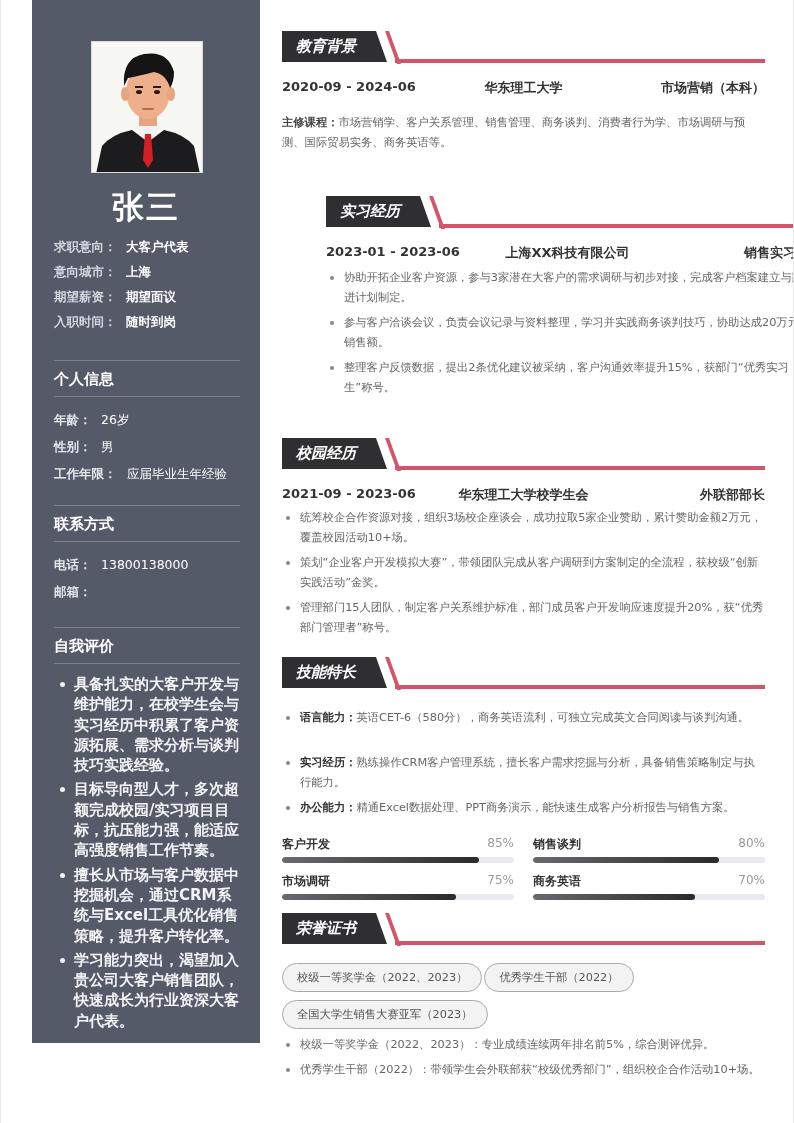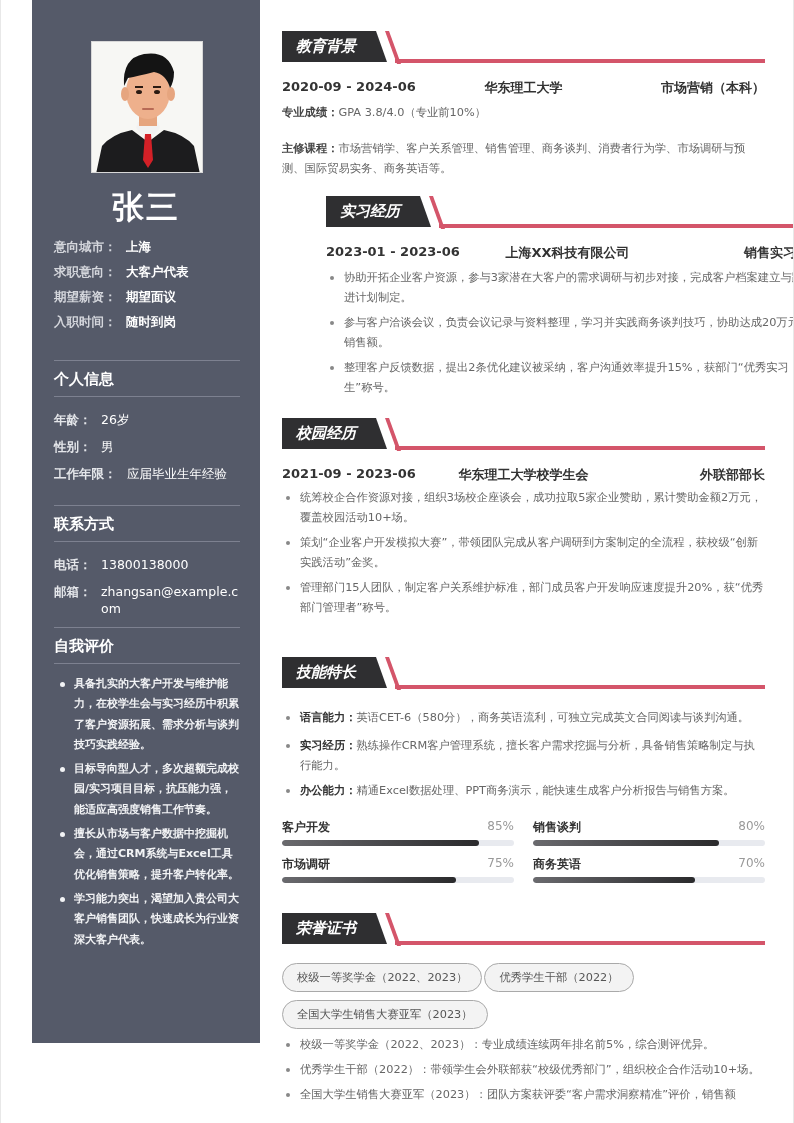--- a/index.html
+++ b/index.html
@@ -12,21 +12,21 @@
   .intent { position: absolute; left: 22px; top: 236px; width: 186px; }
   .intent .row { display: flex; font-size: 12.5px; font-weight: bold; height: 25px; line-height: 22px; }
   .intent .k { color: #d4d6dc; width: 72px; }
   .intent .v { color: #ffffff; }
   .sb-section { position: absolute; left: 22px; width: 186px; }
   .sb-title { border-top: 1px solid #7d8190; border-bottom: 1px solid #7d8190; font-size: 15px; font-weight: bold; color: #fff; height: 37px; line-height: 36px; }
   .kv { display: flex; font-size: 12.5px; margin-top: 10px; line-height: 17px; }
   .kv .k { font-weight: bold; color: #e4e6ea; white-space: nowrap; }
   .kv .v { color: #ffffff; word-break: break-all; }
   .eval-list { list-style: none; margin-top: 10px; padding-left: 0; }
-  .eval-list li { position: relative; padding-left: 20px; font-size: 11px; line-height: 20.3px; font-weight: bold; color: #f2f3f5; margin-bottom: 4px; }
+  .eval-list li { position: relative; padding-left: 20px; font-size: 15px; line-height: 20.3px; font-weight: bold; color: #f2f3f5; margin-bottom: 4px; }
   .eval-list li::before { content: ""; position: absolute; left: 6px; top: 8px; width: 5px; height: 5px; border-radius: 50%; background: #f2f3f5; }
 
   .main { position: absolute; left: 281px; top: 0; width: 483px; }
   .sec { position: absolute; left: 0; width: 483px; }
   .sec-head { position: relative; height: 32px; }
   .sec-head .label { position: absolute; left: 0; top: 0; height: 31px; padding: 0 0 0 14px; width: 105px; background: #2f2f31; color: #fff; font-size: 15px; font-weight: bold; line-height: 30px; clip-path: polygon(0 0, 94px 0, 105px 100%, 0 100%); font-style: italic; }
   .sec-head .slash { position: absolute; left: 103px; top: 0; width: 4px; height: 33px; background: #d4556a; transform: skewX(20deg); transform-origin: top left; }
   .sec-head .line { position: absolute; left: 113px; right: 0; top: 28px; height: 4px; background: #d4556a; }
   .row3 { display: flex; justify-content: space-between; font-size: 13px; font-weight: bold; color: #333; margin-top: 16px; height: 18px; }
   .row3 .c { text-align: center; flex: 1; }
@@ -68,26 +68,26 @@
         <rect x="61" y="44" width="8" height="2" fill="#2a1a12"></rect>
         <ellipse cx="47" cy="50" rx="3" ry="2" fill="#2a1a12"></ellipse>
         <ellipse cx="65" cy="50" rx="3" ry="2" fill="#2a1a12"></ellipse>
         <rect x="50" y="66" width="12" height="2" rx="1" fill="#b86a55"></rect>
       </svg>
     </div>
     <div class="name">张三</div>
 
     <div class="intent">
       <div class="row">
+          <span class="k">求职意向：</span>
+          <span class="v">大客户代表</span>
+        </div>
+      <div class="row">
           <span class="k">意向城市：</span>
           <span class="v">上海</span>
-        </div>
-      <div class="row">
-          <span class="k">求职意向：</span>
-          <span class="v">大客户代表</span>
         </div>
       <div class="row">
           <span class="k">期望薪资：</span>
           <span class="v">期望面议</span>
         </div>
       <div class="row">
           <span class="k">入职时间：</span>
           <span class="v">随时到岗</span>
         </div>
     </div>
@@ -109,21 +109,20 @@
     </div>
 
     <div class="sb-section" style="top:505px;">
       <div class="sb-title">联系方式</div>
       <div class="kv" style="margin-top:14px;">
           <span class="k" style="width:47px;">电话：</span>
           <span class="v">13800138000</span>
         </div>
       <div class="kv">
           <span class="k" style="width:47px;">邮箱：</span>
-          <span class="v" style="width:139px;">zhangsan@example.com</span>
         </div>
     </div>
 
     <div class="sb-section" style="top:627px;">
       <div class="sb-title">自我评价</div>
       <ul class="eval-list">
         <li>具备扎实的大客户开发与维护能力，在校学生会与实习经历中积累了客户资源拓展、需求分析与谈判技巧实践经验。</li>
         <li>目标导向型人才，多次超额完成校园/实习项目目标，抗压能力强，能适应高强度销售工作节奏。</li>
         <li>擅长从市场与客户数据中挖掘机会，通过CRM系统与Excel工具优化销售策略，提升客户转化率。</li>
         <li>学习能力突出，渴望加入贵公司大客户销售团队，快速成长为行业资深大客户代表。</li>
@@ -137,21 +136,20 @@
       <div class="sec-head">
         <div class="label">教育背景</div>
         <div class="slash"></div>
         <div class="line"></div>
       </div>
       <div class="row3">
         <span class="l">2020-09 - 2024-06</span>
         <span class="c">华东理工大学</span>
         <span class="r">市场营销（本科）</span>
       </div>
-      <div class="para"><b>专业成绩：</b><span>GPA 3.8/4.0（专业前10%）</span></div>
       <div class="para" style="margin-top:16px;"><b>主修课程：</b><span>市场营销学、客户关系管理、销售管理、商务谈判、消费者行为学、市场调研与预测、国际贸易实务、商务英语等。</span></div>
     </section>
 
     <section class="sec" style="top:196px;margin-left:44px;">
       <div class="sec-head">
         <div class="label">实习经历</div>
         <div class="slash"></div>
         <div class="line"></div>
       </div>
       <div class="row3">
@@ -159,21 +157,21 @@
         <span class="c">上海XX科技有限公司</span>
         <span class="r">销售实习生</span>
       </div>
       <ul class="bullets" style="margin-top:6px;">
         <li>协助开拓企业客户资源，参与3家潜在大客户的需求调研与初步对接，完成客户档案建立与跟进计划制定。</li>
         <li>参与客户洽谈会议，负责会议记录与资料整理，学习并实践商务谈判技巧，协助达成20万元销售额。</li>
         <li>整理客户反馈数据，提出2条优化建议被采纳，客户沟通效率提升15%，获部门“优秀实习生”称号。</li>
       </ul>
     </section>
 
-    <section class="sec" style="top:418px;">
+    <section class="sec" style="top:438px;">
       <div class="sec-head">
         <div class="label">校园经历</div>
         <div class="slash"></div>
         <div class="line"></div>
       </div>
       <div class="row3">
         <span class="l">2021-09 - 2023-06</span>
         <span class="c">华东理工大学校学生会</span>
         <span class="r">外联部部长</span>
       </div>
@@ -184,21 +182,21 @@
       </ul>
     </section>
 
     <section class="sec" style="top:657px;">
       <div class="sec-head">
         <div class="label">技能特长</div>
         <div class="slash"></div>
         <div class="line"></div>
       </div>
       <ul class="bullets" style="margin-top:19px;">
-        <li style="margin-bottom:8px;"><b>语言能力：</b><span>英语CET-6（580分），商务英语流利，可独立完成英文合同阅读与谈判沟通。</span></li>
+        <li style="margin-bottom:25px;"><b>语言能力：</b><span>英语CET-6（580分），商务英语流利，可独立完成英文合同阅读与谈判沟通。</span></li>
         <li><b>实习经历：</b><span>熟练操作CRM客户管理系统，擅长客户需求挖掘与分析，具备销售策略制定与执行能力。</span></li>
         <li><b>办公能力：</b><span>精通Excel数据处理、PPT商务演示，能快速生成客户分析报告与销售方案。</span></li>
       </ul>
       <div class="skills">
         <div class="skill">
           <div class="top">
               <span class="sn">客户开发</span>
               <span class="sp">85%</span>
             </div>
           <div class="bar">
@@ -242,17 +240,16 @@
         <div class="line"></div>
       </div>
       <div class="tags">
         <span class="tag">校级一等奖学金（2022、2023）</span>
         <span class="tag">优秀学生干部（2022）</span>
         <span class="tag">全国大学生销售大赛亚军（2023）</span>
       </div>
       <ul class="bullets" style="margin-top:6px;">
         <li>校级一等奖学金（2022、2023）：专业成绩连续两年排名前5%，综合测评优异。</li>
         <li>优秀学生干部（2022）：带领学生会外联部获“校级优秀部门”，组织校企合作活动10+场。</li>
-        <li>全国大学生销售大赛亚军（2023）：团队方案获评委“客户需求洞察精准”评价，销售额</li>
       </ul>
     </section>
   </main>
 </div>
 
 </body></html>

